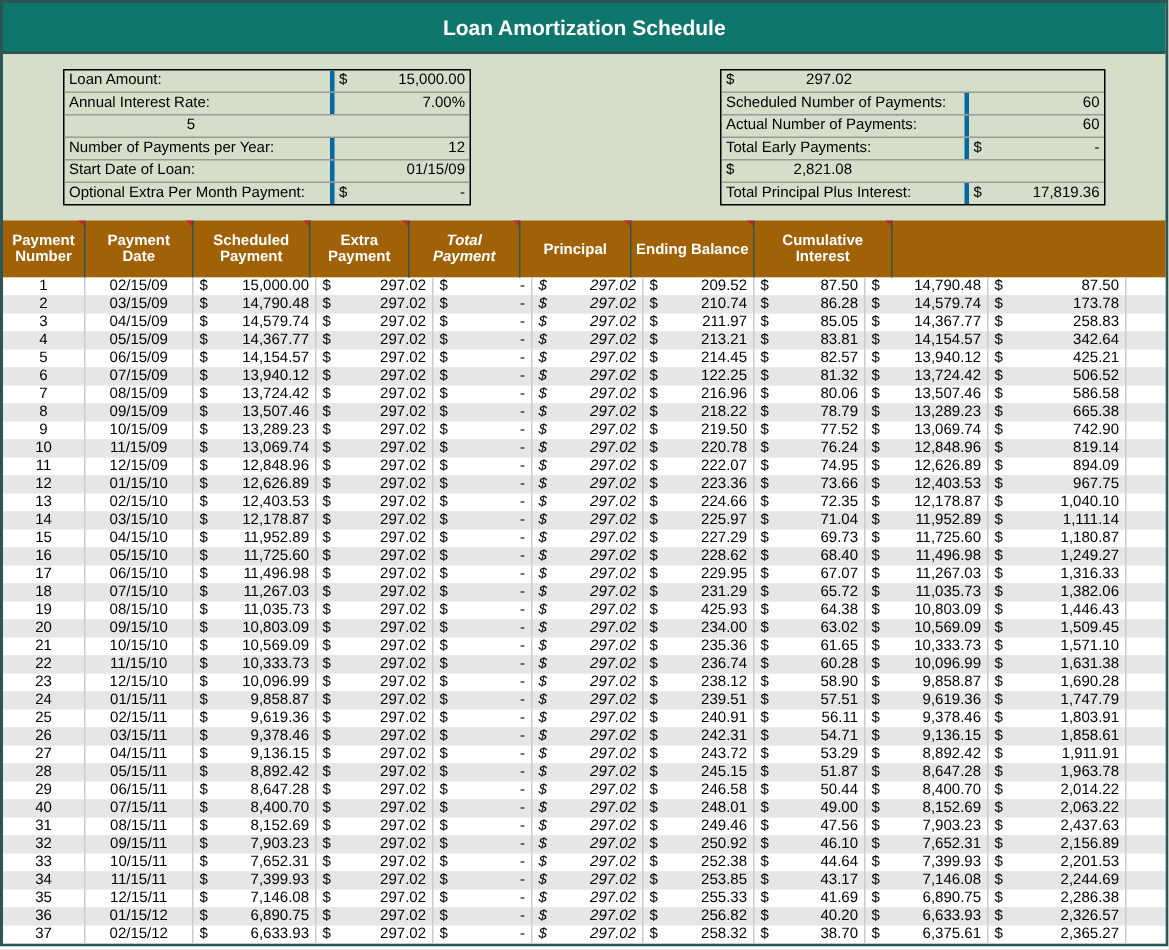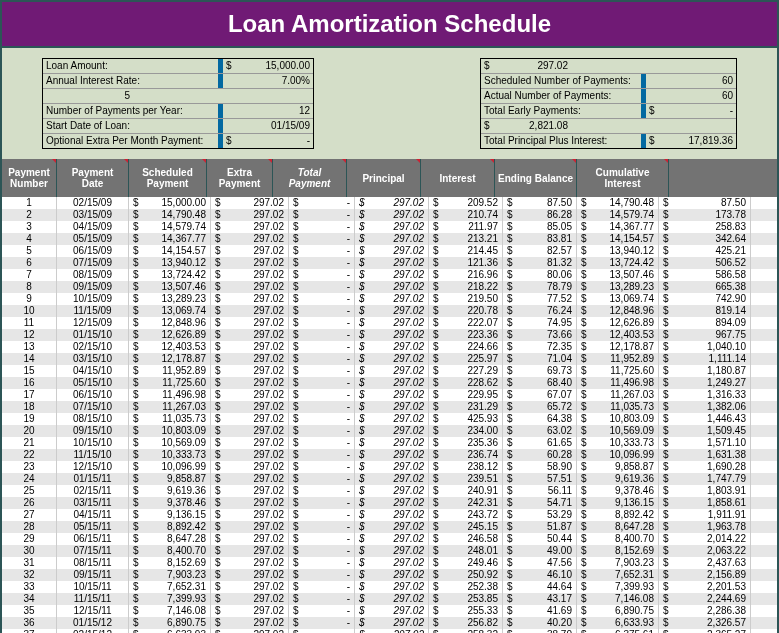--- a/index.html
+++ b/index.html
@@ -7,63 +7,63 @@
   font-family: Arial, sans-serif;
   font-size: 10px;
   background: #fff;
   width: 779px;
 }
 .container {
   border: 2px solid #2c5556;
   background: #d4dec8;
 }
 .title-bar {
-  background: #701a75;
+  background: #0f766e;
   color: #fff;
   text-align: center;
-  font-size: 24px;
+  font-size: 14px;
   font-weight: bold;
   padding: 8px 0;
   border-bottom: 2px solid #2c5556;
 }
 .summary-area {
   display: flex;
   justify-content: space-between;
   padding: 10px 40px;
 }
 .summary-box {
   border: 1.5px solid #000;
 }
 .summary-row {
   display: flex;
   font-size: 10px;
   line-height: 14px;
 }
 .summary-label {
   padding: 0 3px;
-  border-right: 5px solid #0369a1;
+  border-right: 3px solid #0369a1;
 }
 .summary-val {
   text-align: right;
   padding: 0 3px;
   display: flex;
 }
 .summary-val .cur { width: 12px; text-align: left; }
 .summary-val .num { flex: 1; text-align: right; }
 .sb-left .summary-label { width: 180px; }
 .sb-left .summary-val { width: 90px; }
 .sb-right .summary-label { width: 165px; }
 .sb-right .summary-val { width: 90px; }
 .summary-row + .summary-row { border-top: 1px solid #999; }
 
 .schedule {
   width: 100%;
 }
 .sched-head {
-  background: #737373;
+  background: #a16207;
   color: #fff;
   display: flex;
   font-weight: bold;
   font-size: 10px;
 }
 .sched-head .col {
   padding: 6px 3px;
   text-align: center;
   border-right: 1px solid #2c5556;
   display: flex;
@@ -200,21 +200,20 @@
   </div>
 
   <div class="schedule">
     <div class="sched-head">
       <div class="col c-num">Payment Number</div>
       <div class="col c-date">Payment Date</div>
       <div class="col c-sched">Scheduled Payment</div>
       <div class="col c-extra">Extra Payment</div>
       <div class="col c-total">Total Payment</div>
       <div class="col c-prin">Principal</div>
-      <div class="col c-int">Interest</div>
       <div class="col c-ebal">Ending Balance</div>
       <div class="col c-cum">Cumulative Interest</div>
     </div>
     <div class="sched-body" id="sched-body">
         <div class="row">
           <div class="col c-num">1</div>
           <div class="col c-date">02/15/09</div>
           <div class="col c-bbal">
             <span class="cur">$</span>
             <span class="num">15,000.00</span>
@@ -406,21 +405,21 @@
           <div class="col c-extra">
             <span class="cur">$</span>
             <span class="num">-</span>
           </div>
           <div class="col c-total">
             <span class="cur">$</span>
             <span class="num">297.02</span>
           </div>
           <div class="col c-prin">
             <span class="cur">$</span>
-            <span class="num">121.36</span>
+            <span class="num">122.25</span>
           </div>
           <div class="col c-int">
             <span class="cur">$</span>
             <span class="num">81.32</span>
           </div>
           <div class="col c-ebal">
             <span class="cur">$</span>
             <span class="num">13,724.42</span>
           </div>
           <div class="col c-cum">
@@ -1250,21 +1249,21 @@
           <div class="col c-ebal">
             <span class="cur">$</span>
             <span class="num">8,400.70</span>
           </div>
           <div class="col c-cum">
             <span class="cur">$</span>
             <span class="num">2,014.22</span>
           </div>
         </div>
         <div class="row">
-          <div class="col c-num">30</div>
+          <div class="col c-num">40</div>
           <div class="col c-date">07/15/11</div>
           <div class="col c-bbal">
             <span class="cur">$</span>
             <span class="num">8,400.70</span>
           </div>
           <div class="col c-sched">
             <span class="cur">$</span>
             <span class="num">297.02</span>
           </div>
           <div class="col c-extra">

